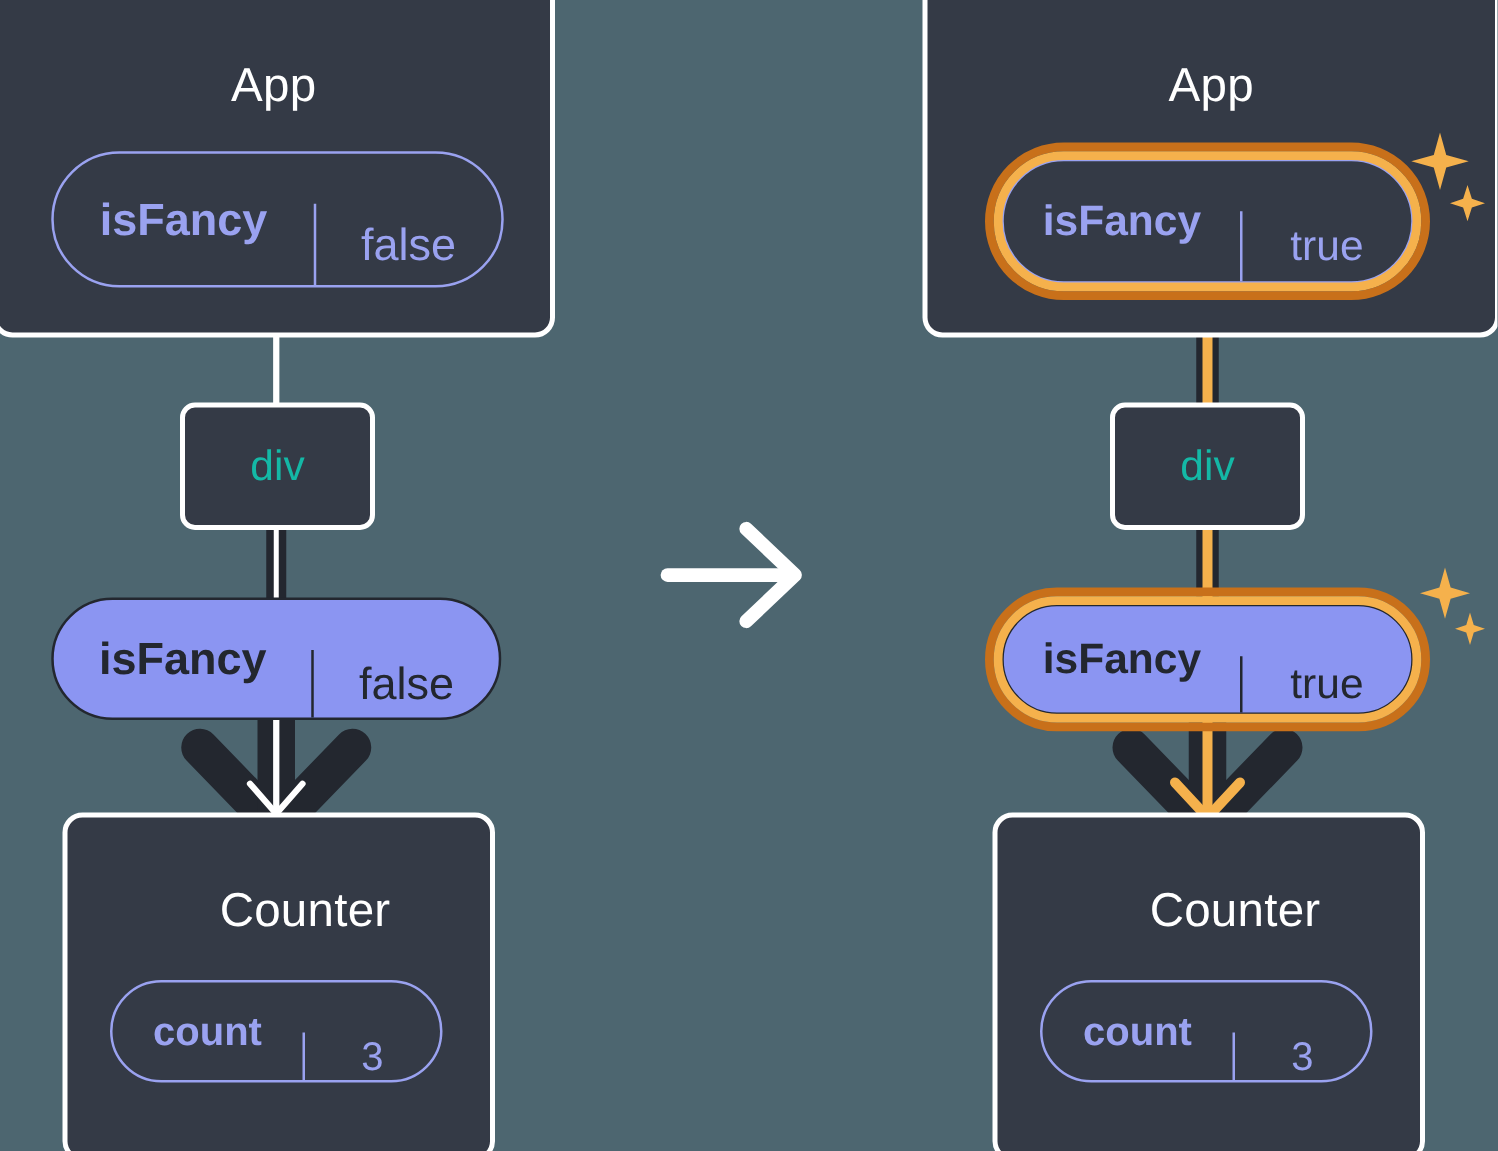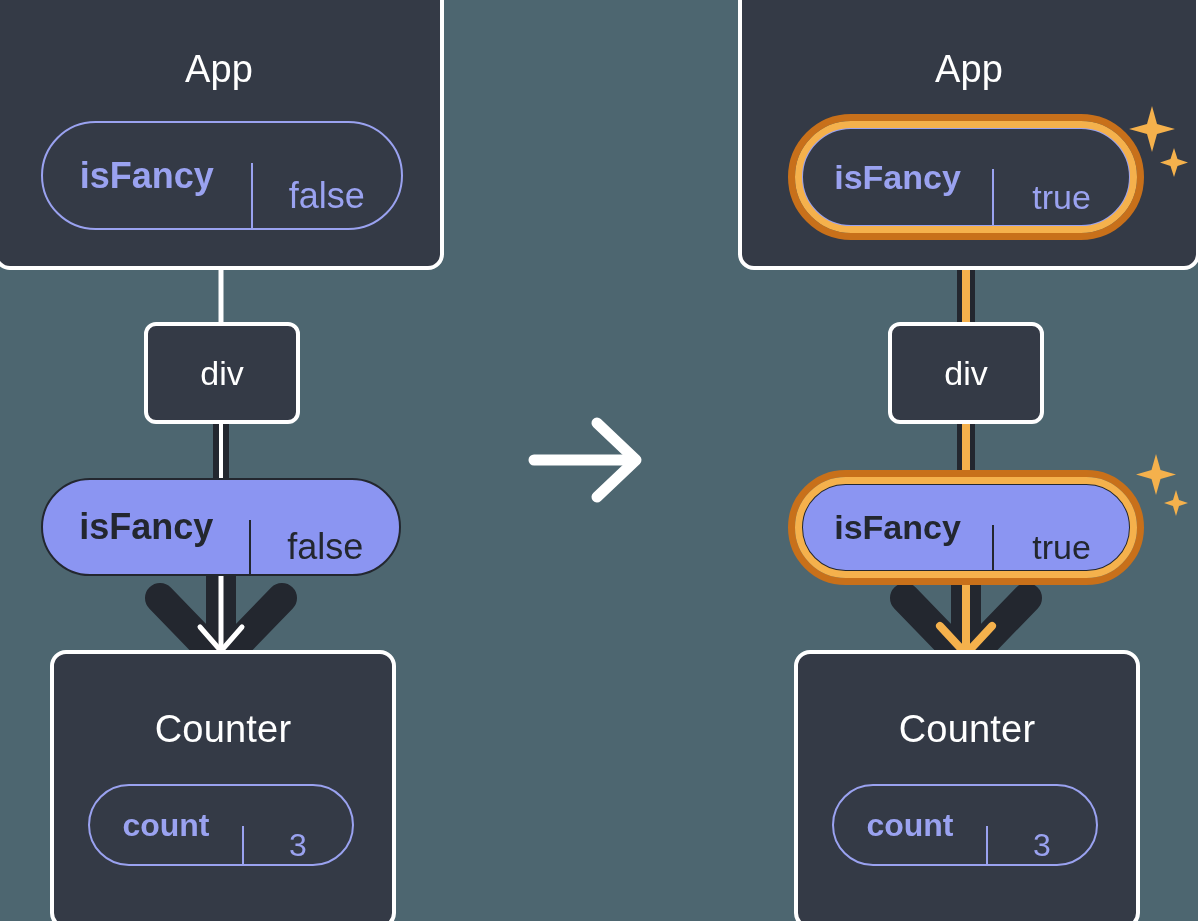--- a/index.html
+++ b/index.html
@@ -54,30 +54,30 @@
   
   .divbox {
     position: absolute;
     background: #343a46;
     border: 4px solid #ffffff;
     border-radius: 12px;
     box-sizing: border-box;
     display: flex;
     align-items: center;
     justify-content: center;
-    color: #ffffff;
+    color: #14b8a6;
     font-size: 34px;
   }
   #div-left  { left: 144px; top: 322px; width: 156px; height: 102px; }
   #div-right { left: 888px; top: 322px; width: 156px; height: 102px; }
 
   
   #counter-left  { left: 50px;  top: 650px; width: 346px; height: 279px; }
   #counter-right { left: 794px; top: 650px; width: 346px; height: 279px; }
-  #counter-left .title, #counter-right .title { top: 54px; }
+  #counter-left .title, #counter-right .title { top: 54px; margin-left: 21px; }
 
   
   .pill {
     position: absolute;
     box-sizing: border-box;
     display: flex;
     align-items: stretch;
     border-radius: 999px;
   }
   .pill .cell {

